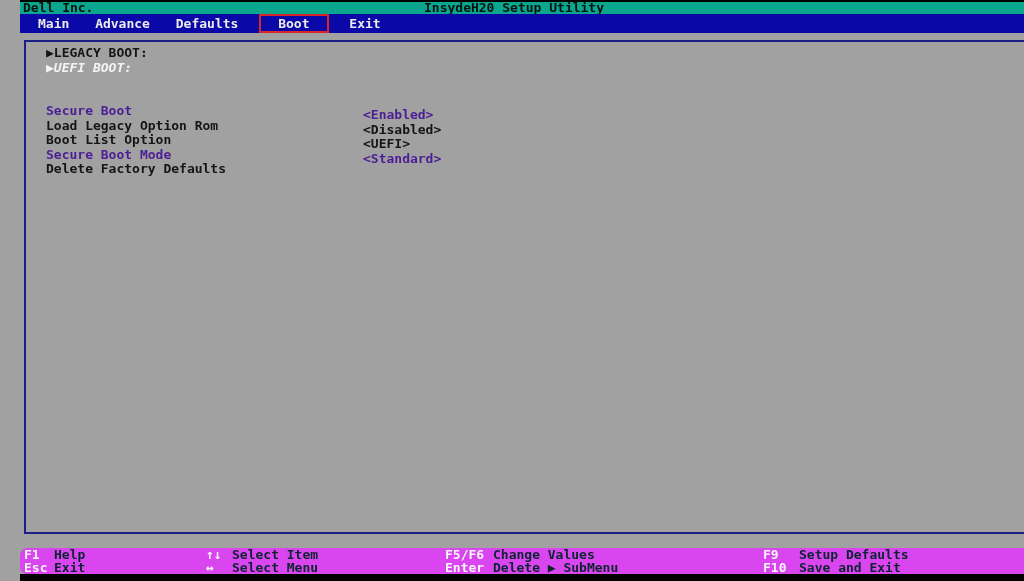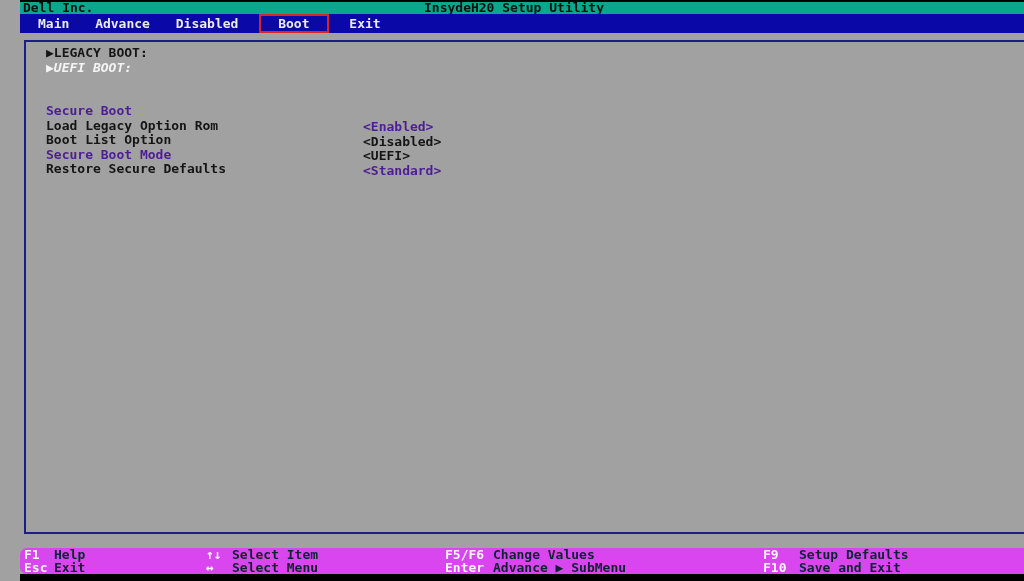--- a/index.html
+++ b/index.html
@@ -35,21 +35,21 @@
     margin-left:-5px;margin-right:13px;background:#0a08a6;
   }
 
   
   .content-panel{
     position:absolute;left:4px;top:40px;width:1015px;height:494px;
     box-sizing:border-box;border:2px solid #1d1d86;background:#a1a1a1;
     padding-top:4px;font-size:13px;color:#151515;
   }
   .row{position:relative;height:14.5px;line-height:14.5px;padding-left:20px;white-space:pre;}
-  .row .val{position:absolute;left:337px;top:16px;}
+  .row .val{position:absolute;left:337px;top:4px;}
   .blue{color:#4c1d95;}
   .black{color:#151515;}
   .white{color:#f4f4f4;font-style:italic;}
   .group-settings{margin-top:29px;}
   .group-actions{margin-top:14.5px;}
 
   
   .help-bar{
     position:absolute;left:0;top:548px;width:1024px;height:26px;
     background:#d946ef;font-size:13px;border-radius:7px;
@@ -72,50 +72,50 @@
   <div class="top-edge"></div>
 
   <div class="title-bar">
     <span class="vendor">Dell Inc.</span>
     <span class="product">InsydeH20 Setup Utility</span>
   </div>
 
   <div class="menu-bar">
     <span class="menu-item">Main</span>
     <span class="menu-item">Advance</span>
-    <span class="menu-item">Disabled</span>
+    <span class="menu-item">Defaults</span>
     <span class="menu-item selected">Boot</span>
     <span class="menu-item">Exit</span>
   </div>
 
   <div class="content-panel">
 
     <div class="row black"><span>▶</span><span>LEGACY BOOT:</span></div>
     <div class="row white"><span>▶</span><span>UEFI BOOT:</span></div>
 
     <div class="group-settings">
       <div class="row blue"><span class="lbl">Secure Boot</span><span class="val">&lt;Enabled&gt;</span></div>
       <div class="row black"><span class="lbl">Load Legacy Option Rom</span><span class="val">&lt;Disabled&gt;</span></div>
       <div class="row black"><span class="lbl">Boot List Option</span><span class="val">&lt;UEFI&gt;</span></div>
       <div class="row blue"><span class="lbl">Secure Boot Mode</span><span class="val">&lt;Standard&gt;</span></div>
-      <div class="row black"><span class="lbl">Restore Secure Defaults</span></div>
+      <div class="row black"><span class="lbl">Delete Factory Defaults</span></div>
     </div>
 
 
   </div>
 
   <div class="help-bar">
     <div class="help-cell c1 r1 k1"><span class="help-key">F1</span><span class="help-desc">Help</span></div>
     <div class="help-cell c1 r2 k1"><span class="help-key">Esc</span><span class="help-desc">Exit</span></div>
 
     <div class="help-cell c2 r1 k2"><span class="help-key">↑↓</span><span class="help-desc">Select Item</span></div>
     <div class="help-cell c2 r2 k2"><span class="help-key">↔</span><span class="help-desc">Select Menu</span></div>
 
     <div class="help-cell c3 r1 k3"><span class="help-key">F5/F6</span><span class="help-desc">Change Values</span></div>
-    <div class="help-cell c3 r2 k3"><span class="help-key">Enter</span><span class="help-desc">Advance ▶ SubMenu</span></div>
+    <div class="help-cell c3 r2 k3"><span class="help-key">Enter</span><span class="help-desc">Delete ▶ SubMenu</span></div>
 
     <div class="help-cell c4 r1 k4"><span class="help-key">F9</span><span class="help-desc">Setup Defaults</span></div>
     <div class="help-cell c4 r2 k4"><span class="help-key">F10</span><span class="help-desc">Save and Exit</span></div>
   </div>
 
   <div class="bottom-strip"></div>
 
 </div>
 
 </body></html>

